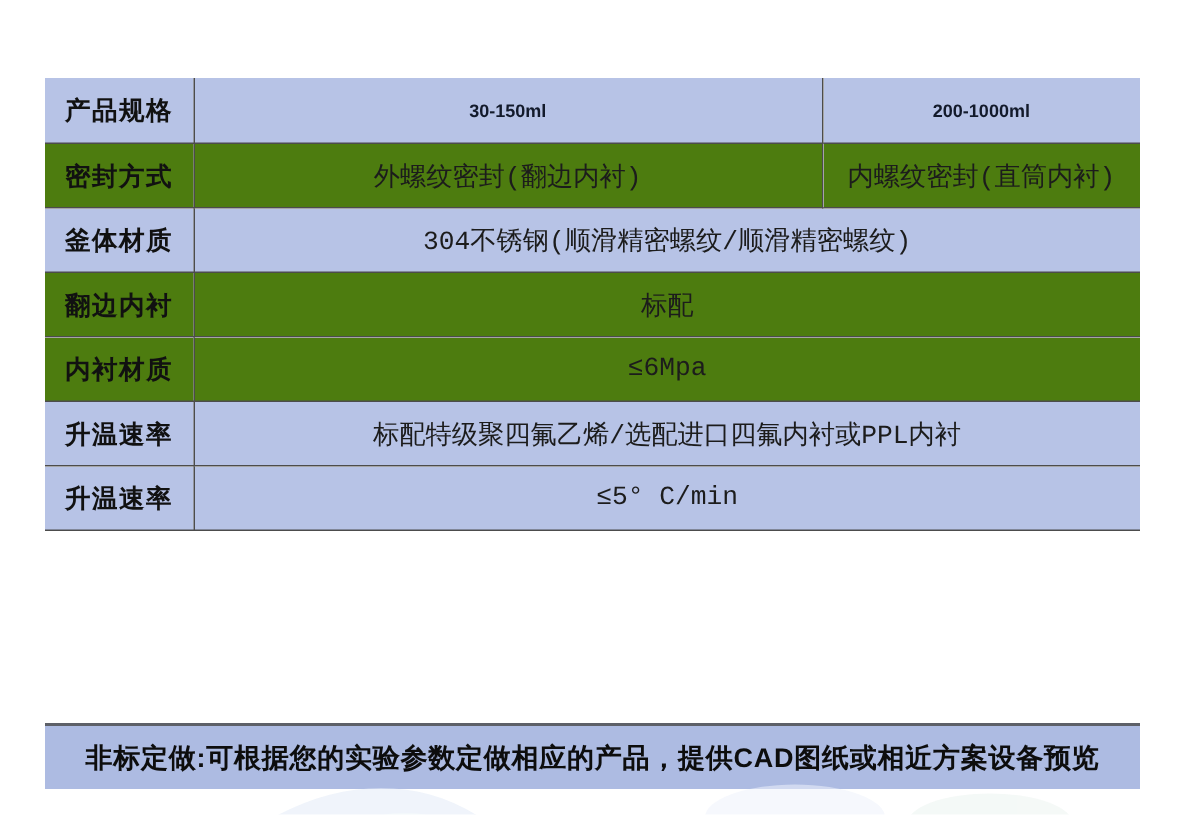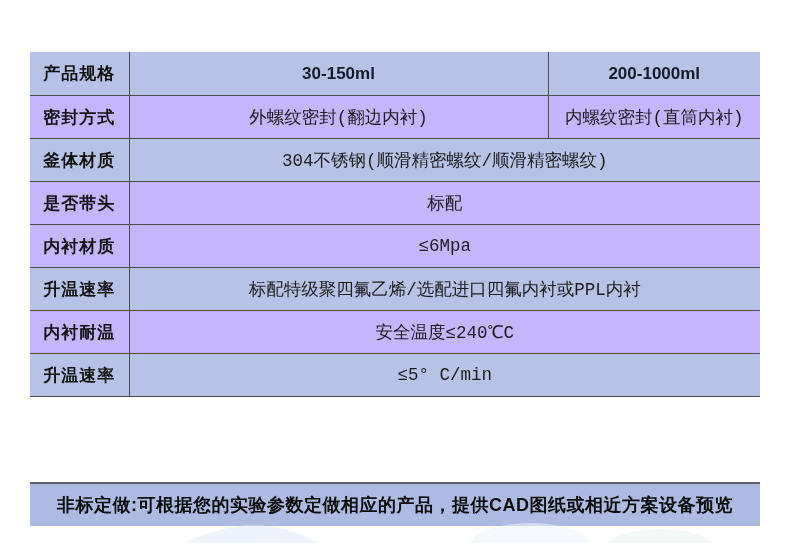--- a/index.html
+++ b/index.html
@@ -13,21 +13,21 @@
 
   table.spec-table{
     position:absolute;left:30px;top:28px;width:730px;
     border-collapse:collapse;table-layout:fixed;
   }
   col.c-label{width:99px;}
   col.c-mid{width:419px;}
   col.c-right{width:212px;}
 
   tr.blue td{background:#b7c3e6;}
-  tr.white td{background:#c4b5fd;}
+  tr.white td{background:#4d7c0f;}
 
   td{
     padding:0 4px;
     text-align:center;
     vertical-align:middle;
     border-bottom:1px solid #4c4c4c;
     overflow:hidden;
     white-space:nowrap;
   }
   tr.r-header td{height:43px;}
@@ -37,21 +37,21 @@
   td.label{
     font-weight:bold;
     font-size:17px;
     letter-spacing:1px;
     border-right:1px solid #4c4c4c;
     color:#111111;
   }
   td.vdiv{border-right:1px solid #4c4c4c;}
   td.val-bold{
     font-weight:bold;
-    font-size:17px;
+    font-size:12px;
     color:#131a2b;
   }
   td.val-serif{
     font-family:Liberation Mono, monospace;
     font-size:17.5px;
     font-weight:normal;
     color:#1c1c1c;
   }
 
   .footer-bar{
@@ -94,34 +94,30 @@
       <tr class="white r-std">
         <td class="label">密封方式</td>
         <td class="val-serif vdiv">外螺纹密封(翻边内衬)</td>
         <td class="val-serif">内螺纹密封(直筒内衬)</td>
       </tr>
       <tr class="blue r-std">
         <td class="label">釜体材质</td>
         <td class="val-serif" colspan="2">304不锈钢(顺滑精密螺纹/顺滑精密螺纹)</td>
       </tr>
       <tr class="white r-std">
-        <td class="label">是否带头</td>
+        <td class="label">翻边内衬</td>
         <td class="val-serif" colspan="2">标配</td>
       </tr>
       <tr class="white r-std">
         <td class="label">内衬材质</td>
         <td class="val-serif" colspan="2">≤6Mpa</td>
       </tr>
       <tr class="blue r-std">
         <td class="label">升温速率</td>
         <td class="val-serif" colspan="2">标配特级聚四氟乙烯/选配进口四氟内衬或PPL内衬</td>
-      </tr>
-      <tr class="white r-std">
-        <td class="label">内衬耐温</td>
-        <td class="val-serif" colspan="2">安全温度≤240℃C</td>
       </tr>
       <tr class="blue r-std">
         <td class="label">升温速率</td>
         <td class="val-serif" colspan="2">≤5° C/min</td>
       </tr>
     </tbody>
   </table>
 
   <div class="footer-bar">
     <span>非标定做:可根据您的实验参数定做相应的产品，提供CAD图纸或相近方案设备预览</span>

